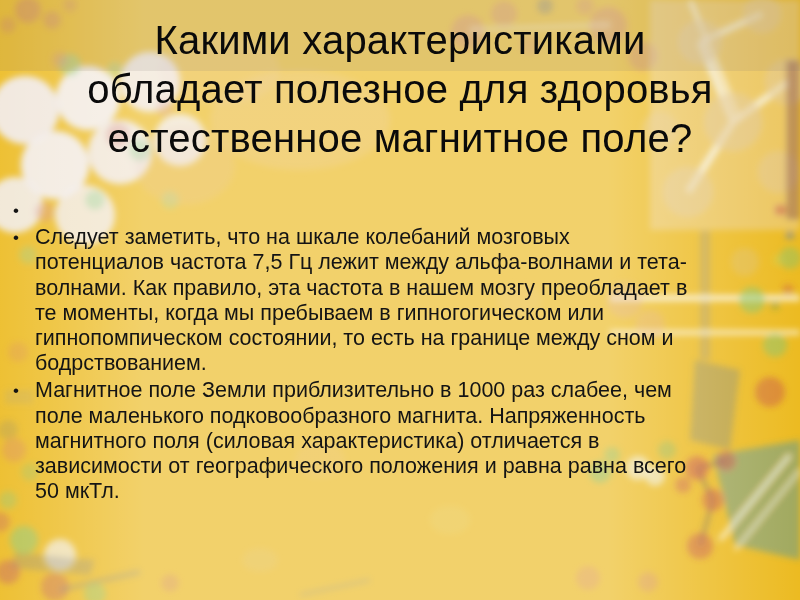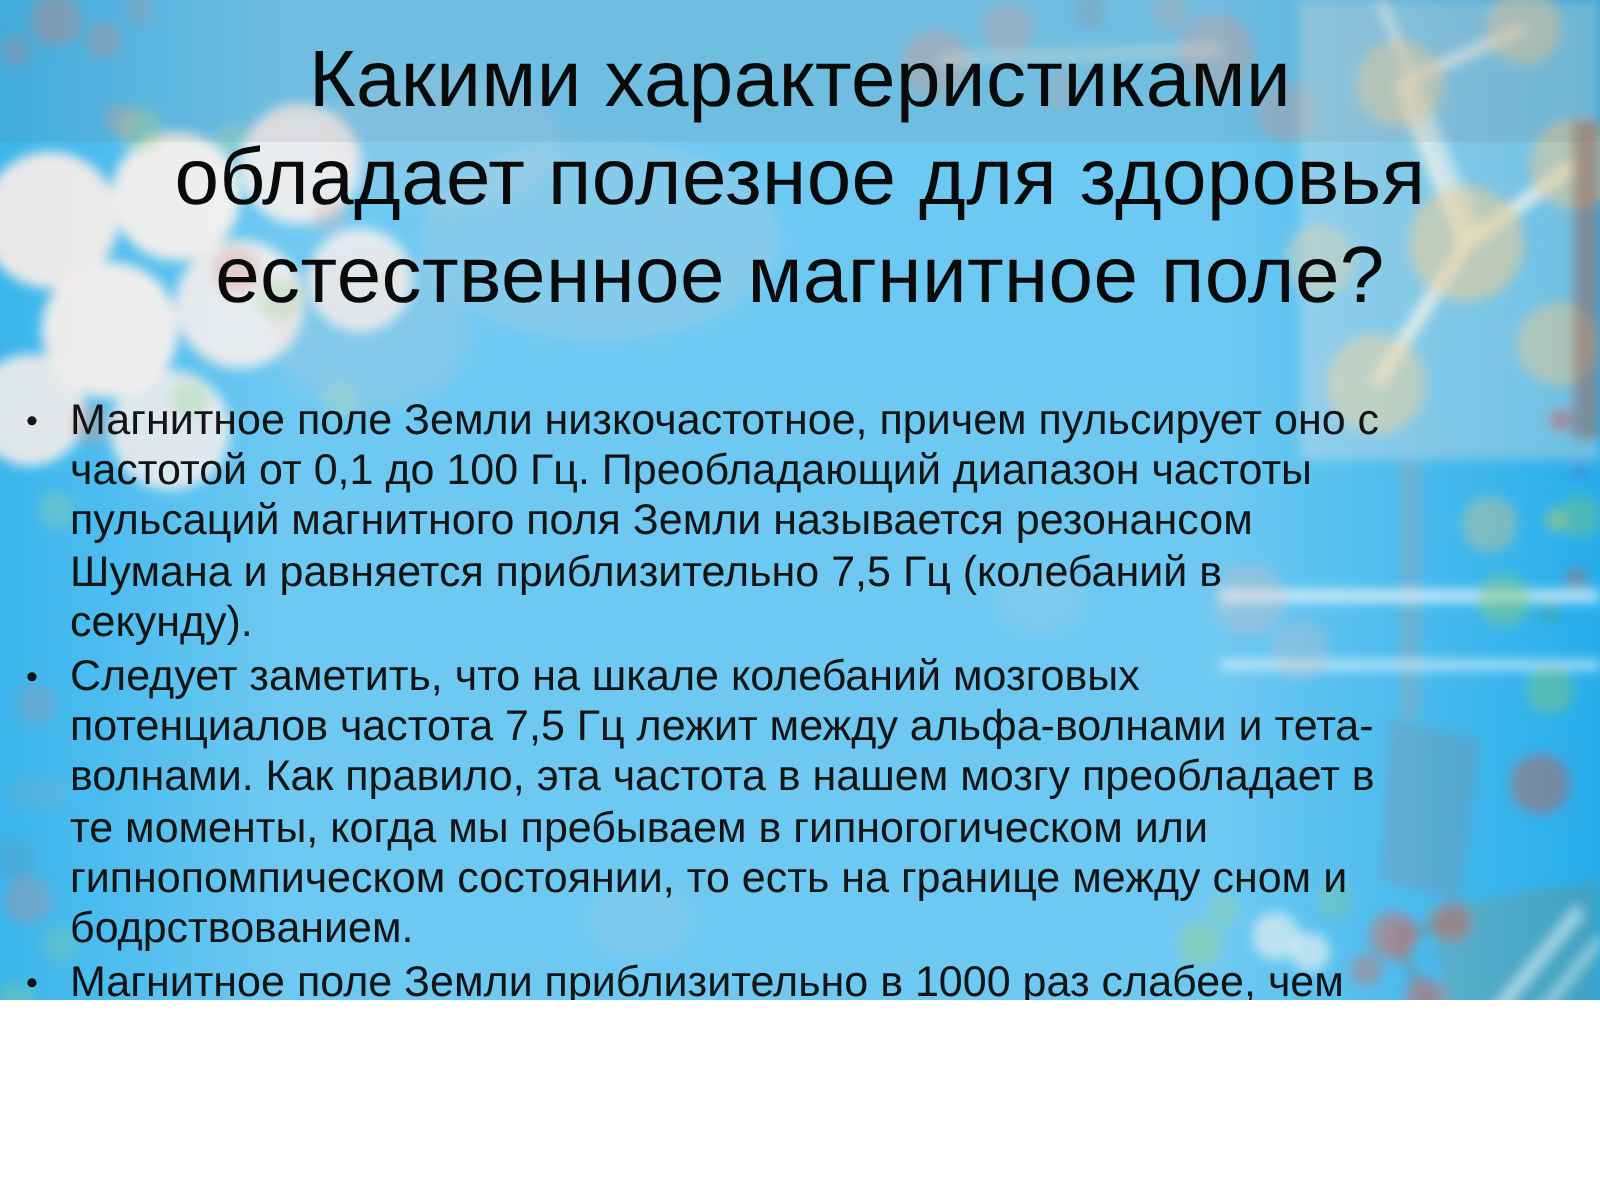--- a/index.html
+++ b/index.html
@@ -1,18 +1,18 @@
 <!DOCTYPE html>
 <html style="--title-text: #0a0a0a; --body-text: #141414; --title-band: rgba(120,117,115,0.13);"><head>
 <meta charset="utf-8">
 <style>
   html,body{margin:0;padding:0;background:#ffffff;}
   .slide{
-    position:relative;width:800px;height:500px;overflow:hidden;
-    background:#0ea5e9;
+    position:relative;width:800px;height:600px;overflow:hidden;
+    background:#eab308;
     font-family:"Liberation Sans","DejaVu Sans",sans-serif;
   }
   .bg{position:absolute;left:0;top:0;width:800px;height:600px;z-index:0;}
   .wash{
     position:absolute;inset:0;z-index:1;
     background:linear-gradient(90deg,
       rgba(255,255,255,.18) 0%,
       rgba(255,255,255,.40) 18%,
       rgba(255,255,255,.40) 76%,
       rgba(255,255,255,.10) 100%);
@@ -172,25 +172,20 @@
   <div class="wash"></div>
   <div class="title-band"></div>
 
   <h1 class="title">Какими характеристиками
 обладает полезное для здоровья
 естественное магнитное поле?</h1>
 
   <ul class="bullets">
       <li>
         <span class="marker">•</span>
-        <span class="btext">Магнитное поле Земли низкочастотное, причем пульсирует оно с
-частотой от 0,1 до 100 Гц. Преобладающий диапазон частоты
-пульсаций магнитного поля Земли называется резонансом
-Шумана и равняется приблизительно 7,5 Гц (колебаний в
-секунду).</span>
       </li>
       <li>
         <span class="marker">•</span>
         <span class="btext">Следует заметить, что на шкале колебаний мозговых
 потенциалов частота 7,5 Гц лежит между альфа-волнами и тета-
 волнами. Как правило, эта частота в нашем мозгу преобладает в
 те моменты, когда мы пребываем в гипногогическом или
 гипнопомпическом состоянии, то есть на границе между сном и
 бодрствованием.</span>
       </li>

